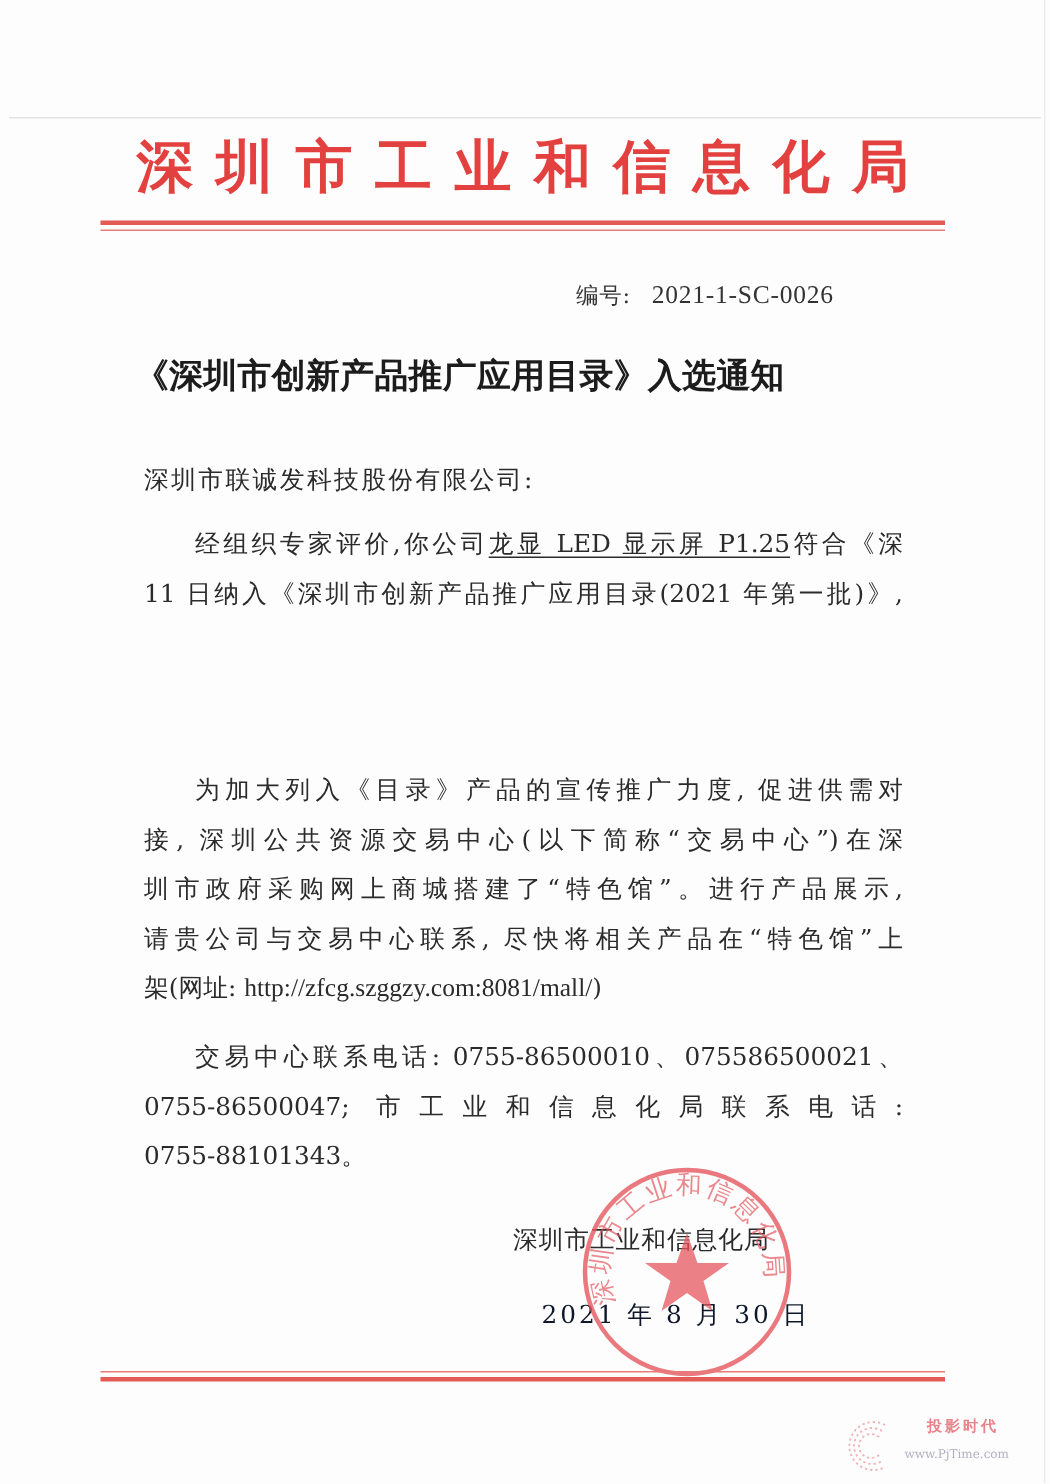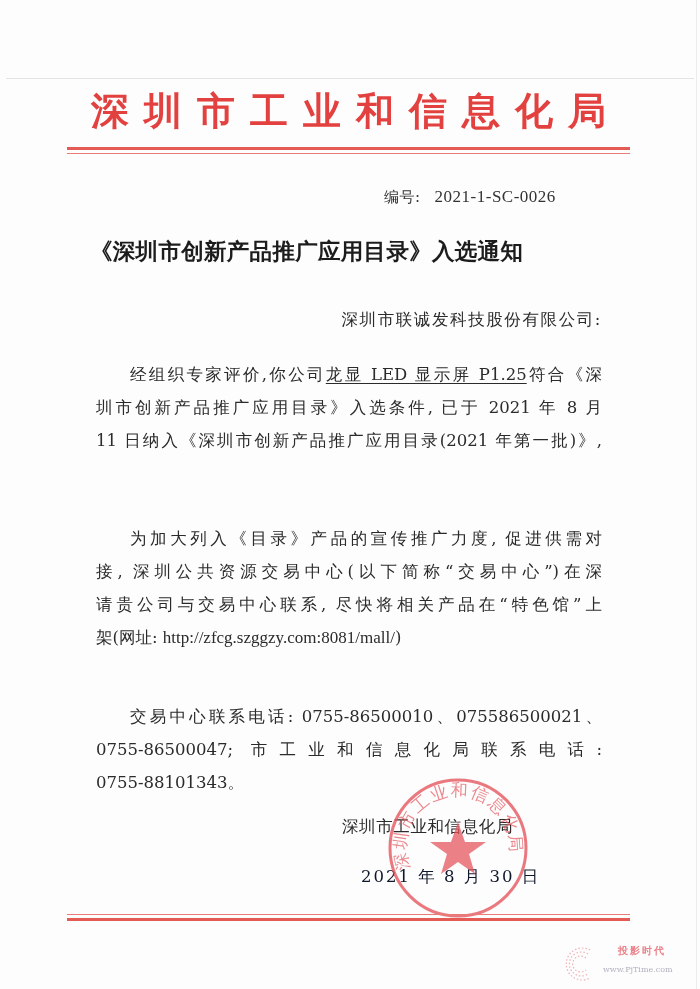--- a/index.html
+++ b/index.html
@@ -27,27 +27,27 @@
     .doc-title {
       position: absolute; left: 90px; width: 520px; top: 236px;
       font-family: "DejaVu Serif", serif; font-weight: bold;
       font-size: 22.5px; line-height: 30px; color: #1c1c1c; letter-spacing: 0.3px;
       white-space: nowrap;
     }
     .body-text {
       position: absolute; left: 96px; width: 506px;
       font-size: 16.5px; line-height: 33px; color: #2b2b2b;
     }
-    .addressee { top: 303px; letter-spacing: 1.6px; text-align: right; }
+    .addressee { top: 303px; letter-spacing: 1.6px; }
     .para1 { top: 346px; }
     .para2 { top: 510px; }
     .para3 { top: 688px; }
     .line { display: block; white-space: nowrap; text-align: justify; text-align-last: justify; }
     .line.last { text-align-last: left; }
-    .indent { padding-left: 34px; margin-top: 12px; }
+    .indent { padding-left: 34px; }
     .u { text-decoration: underline; text-underline-offset: 3px; }
     .signature {
       position: absolute; left: 342px; top: 816px;
       font-size: 16.5px; letter-spacing: 0.6px; color: #2b2b2b;
     }
     .sign-date {
       position: absolute; left: 361px; top: 866px;
       font-size: 16.5px; letter-spacing: 2px; color: #0f172a;
     }
     .seal { position: absolute; left: 386px; top: 776px; width: 144px; height: 144px; pointer-events: none; }
@@ -68,27 +68,27 @@
 <div class="doc-number">
   <span>编号:</span><span class="num">2021-1-SC-0026</span>
 </div>
 
 <div class="doc-title">《深圳市创新产品推广应用目录》入选通知</div>
 
 <div class="body-text addressee">深圳市联诚发科技股份有限公司:</div>
 
 <div class="body-text para1">
   <span class="line indent"><span>经组织专家评价,你公司</span><span class="u">龙显 LED 显示屏 P1.25</span><span>符合《深</span></span>
-  <span class="line">圳市创新产品推广应用目录》入选条件, 已于 2021 年 8 月</span>
   <span class="line">11 日纳入《深圳市创新产品推广应用目录(2021 年第一批)》,</span>
 </div>
 
 <div class="body-text para2">
   <span class="line indent">为加大列入《目录》产品的宣传推广力度, 促进供需对</span>
   <span class="line">接, 深圳公共资源交易中心(以下简称“交易中心”)在深</span>
+  <span class="line">圳市政府采购网上商城搭建了“特色馆”。进行产品展示,</span>
   <span class="line">请贵公司与交易中心联系, 尽快将相关产品在“特色馆”上</span>
   <span class="line last"><span>架(网址: </span><span style="font-family:'Liberation Serif',serif;font-size:17px;">http://zfcg.szggzy.com:8081/mall/</span><span>)</span></span>
 </div>
 
 <div class="body-text para3">
   <span class="line indent">交易中心联系电话: 0755-86500010、075586500021、</span>
   <span class="line">0755-86500047; 市工业和信息化局联系电话:</span>
   <span class="line last">0755-88101343。</span>
 </div>
 

